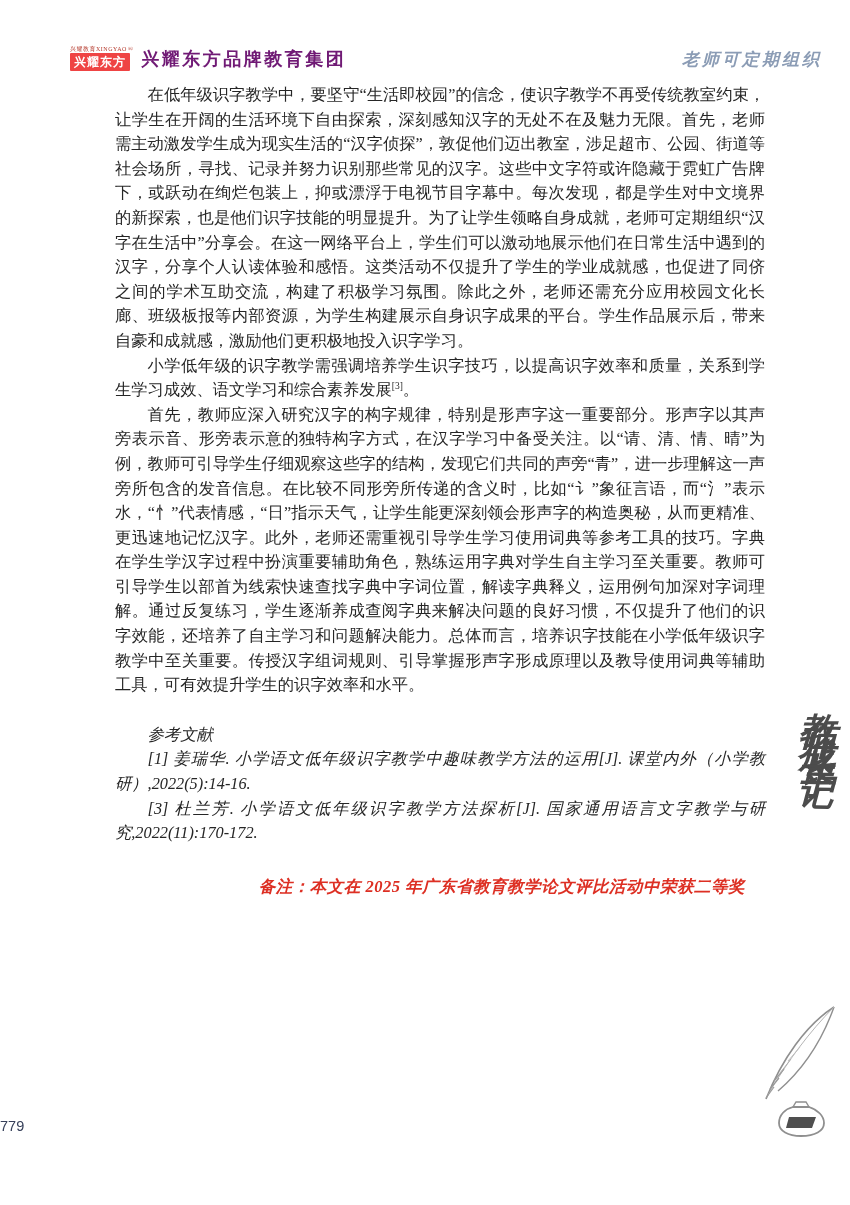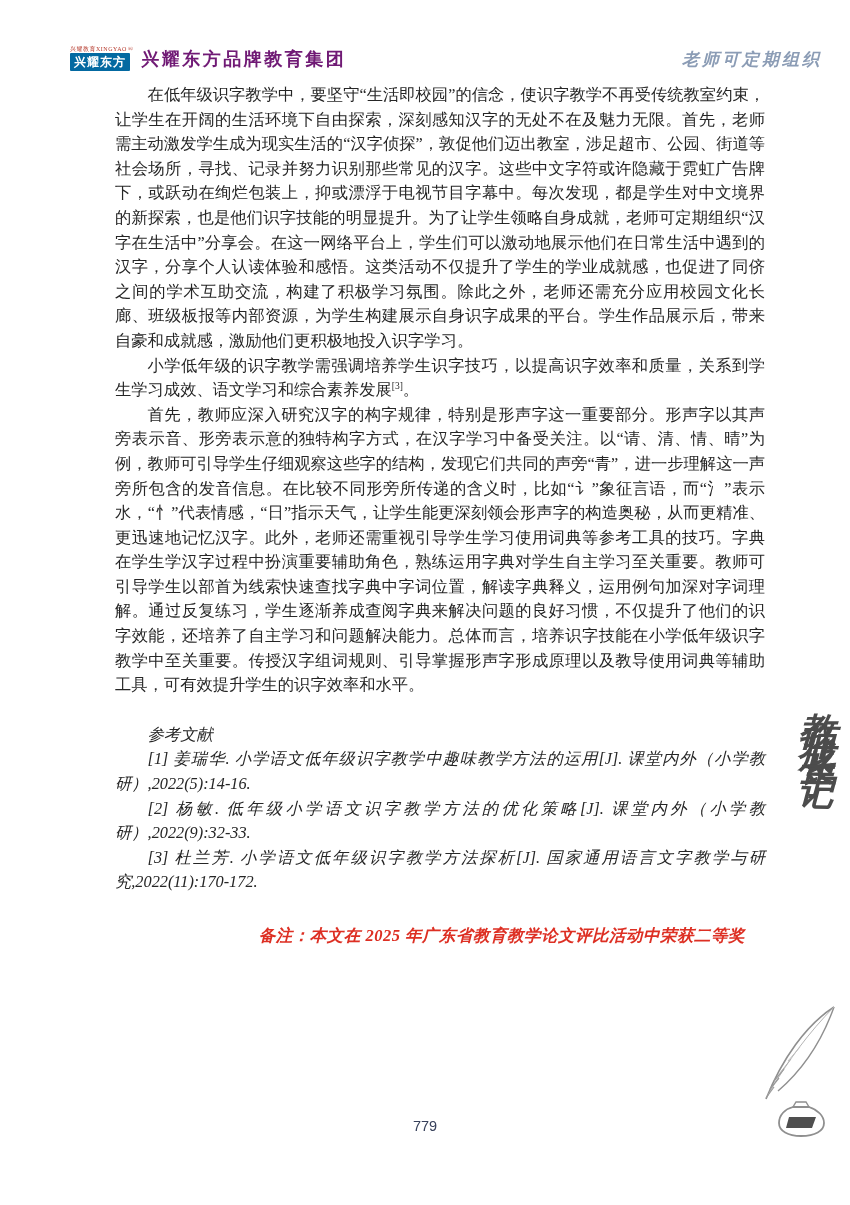--- a/index.html
+++ b/index.html
@@ -11,21 +11,21 @@
   }
 
   
   .hdr { display:flex; justify-content:space-between; align-items:flex-end; padding:46px 28px 0 70px; }
   .brand { display:flex; align-items:center; }
   .seal-wrap { display:flex; flex-direction:column; align-items:flex-start; margin-right:8px; }
   .seal-top-row { display:flex; align-items:flex-start; }
   .seal-top { color:#b5392c; font-size:6px; letter-spacing:.5px; line-height:7px; }
   .reg { color:#b5392c; font-size:7px; line-height:7px; margin-left:1px; }
   .seal-main {
-    background:#0369a1; color:#fff; font-size:12px; font-weight:bold;
+    background:#ef4444; color:#fff; font-size:12px; font-weight:bold;
     padding:2px 4px; letter-spacing:1px; line-height:14px; border-radius:1px;
   }
   .group-name {
     font-weight:bold; font-size:18px; letter-spacing:2.5px; color:#701a75;
     font-family:"Liberation Serif","DejaVu Serif",serif;
   }
   .school-name {
     font-size:17px; letter-spacing:3px; color:#8b9cb5; font-style:italic; font-weight:600;
   }
 
@@ -48,21 +48,21 @@
     writing-mode:vertical-rl; text-orientation:upright;
     font-family:"DejaVu Serif","Liberation Serif",serif;
     font-size:36px; font-weight:600; font-style:italic;
     letter-spacing:12px; color:#4c4c4c; transform:rotate(1deg);
   }
 
   
   .quill { position:absolute; right:6px; bottom:62px; width:100px; height:140px; }
 
   
-  .pagefoot { position:absolute; bottom:70px; left:0; width:100%; text-align:center;margin-top:21px; }
+  .pagefoot { position:absolute; bottom:70px; left:0; width:100%; text-align:left;margin-top:21px; }
   .pagenum { font-size:14.5px; color:#37405a; font-family:"Liberation Sans","DejaVu Sans",sans-serif; }
 </style>
 </head>
 <body>
 
 <div class="page">
 
   <header class="hdr">
     <div class="brand">
       <div class="seal-wrap">
@@ -81,21 +81,20 @@
     <div id="paragraphs">
         <p class="para">在低年级识字教学中，要坚守“生活即校园”的信念，使识字教学不再受传统教室约束，让学生在开阔的生活环境下自由探索，深刻感知汉字的无处不在及魅力无限。首先，老师需主动激发学生成为现实生活的“汉字侦探”，敦促他们迈出教室，涉足超市、公园、街道等社会场所，寻找、记录并努力识别那些常见的汉字。这些中文字符或许隐藏于霓虹广告牌下，或跃动在绚烂包装上，抑或漂浮于电视节目字幕中。每次发现，都是学生对中文境界的新探索，也是他们识字技能的明显提升。为了让学生领略自身成就，老师可定期组织“汉字在生活中”分享会。在这一网络平台上，学生们可以激动地展示他们在日常生活中遇到的汉字，分享个人认读体验和感悟。这类活动不仅提升了学生的学业成就感，也促进了同侪之间的学术互助交流，构建了积极学习氛围。除此之外，老师还需充分应用校园文化长廊、班级板报等内部资源，为学生构建展示自身识字成果的平台。学生作品展示后，带来自豪和成就感，激励他们更积极地投入识字学习。</p>
         <p class="para">小学低年级的识字教学需强调培养学生识字技巧，以提高识字效率和质量，关系到学生学习成效、语文学习和综合素养发展<sup>[3]</sup>。</p>
         <p class="para">首先，教师应深入研究汉字的构字规律，特别是形声字这一重要部分。形声字以其声旁表示音、形旁表示意的独特构字方式，在汉字学习中备受关注。以“请、清、情、晴”为例，教师可引导学生仔细观察这些字的结构，发现它们共同的声旁“青”，进一步理解这一声旁所包含的发音信息。在比较不同形旁所传递的含义时，比如“讠”象征言语，而“氵”表示水，“忄”代表情感，“日”指示天气，让学生能更深刻领会形声字的构造奥秘，从而更精准、更迅速地记忆汉字。此外，老师还需重视引导学生学习使用词典等参考工具的技巧。字典在学生学汉字过程中扮演重要辅助角色，熟练运用字典对学生自主学习至关重要。教师可引导学生以部首为线索快速查找字典中字词位置，解读字典释义，运用例句加深对字词理解。通过反复练习，学生逐渐养成查阅字典来解决问题的良好习惯，不仅提升了他们的识字效能，还培养了自主学习和问题解决能力。总体而言，培养识字技能在小学低年级识字教学中至关重要。传授汉字组词规则、引导掌握形声字形成原理以及教导使用词典等辅助工具，可有效提升学生的识字效率和水平。</p>
       </div>
 
     <section class="refs">
       <p class="para">参考文献</p>
       <div id="ref-list">
           <p class="para">[1] 姜瑞华. 小学语文低年级识字教学中趣味教学方法的运用[J]. 课堂内外（小学教研）,2022(5):14-16.</p>
-          <p class="para">[2] 杨敏. 低年级小学语文识字教学方法的优化策略[J]. 课堂内外（小学教研）,2022(9):32-33.</p>
           <p class="para">[3] 杜兰芳. 小学语文低年级识字教学方法探析[J]. 国家通用语言文字教学与研究,2022(11):170-172.</p>
         </div>
     </section>
 
     <p class="award-note">备注：本文在 2025 年广东省教育教学论文评比活动中荣获二等奖</p>
   </main>
 
   <aside class="side-calligraphy">教师成长手记</aside>
 
   <div class="quill">

